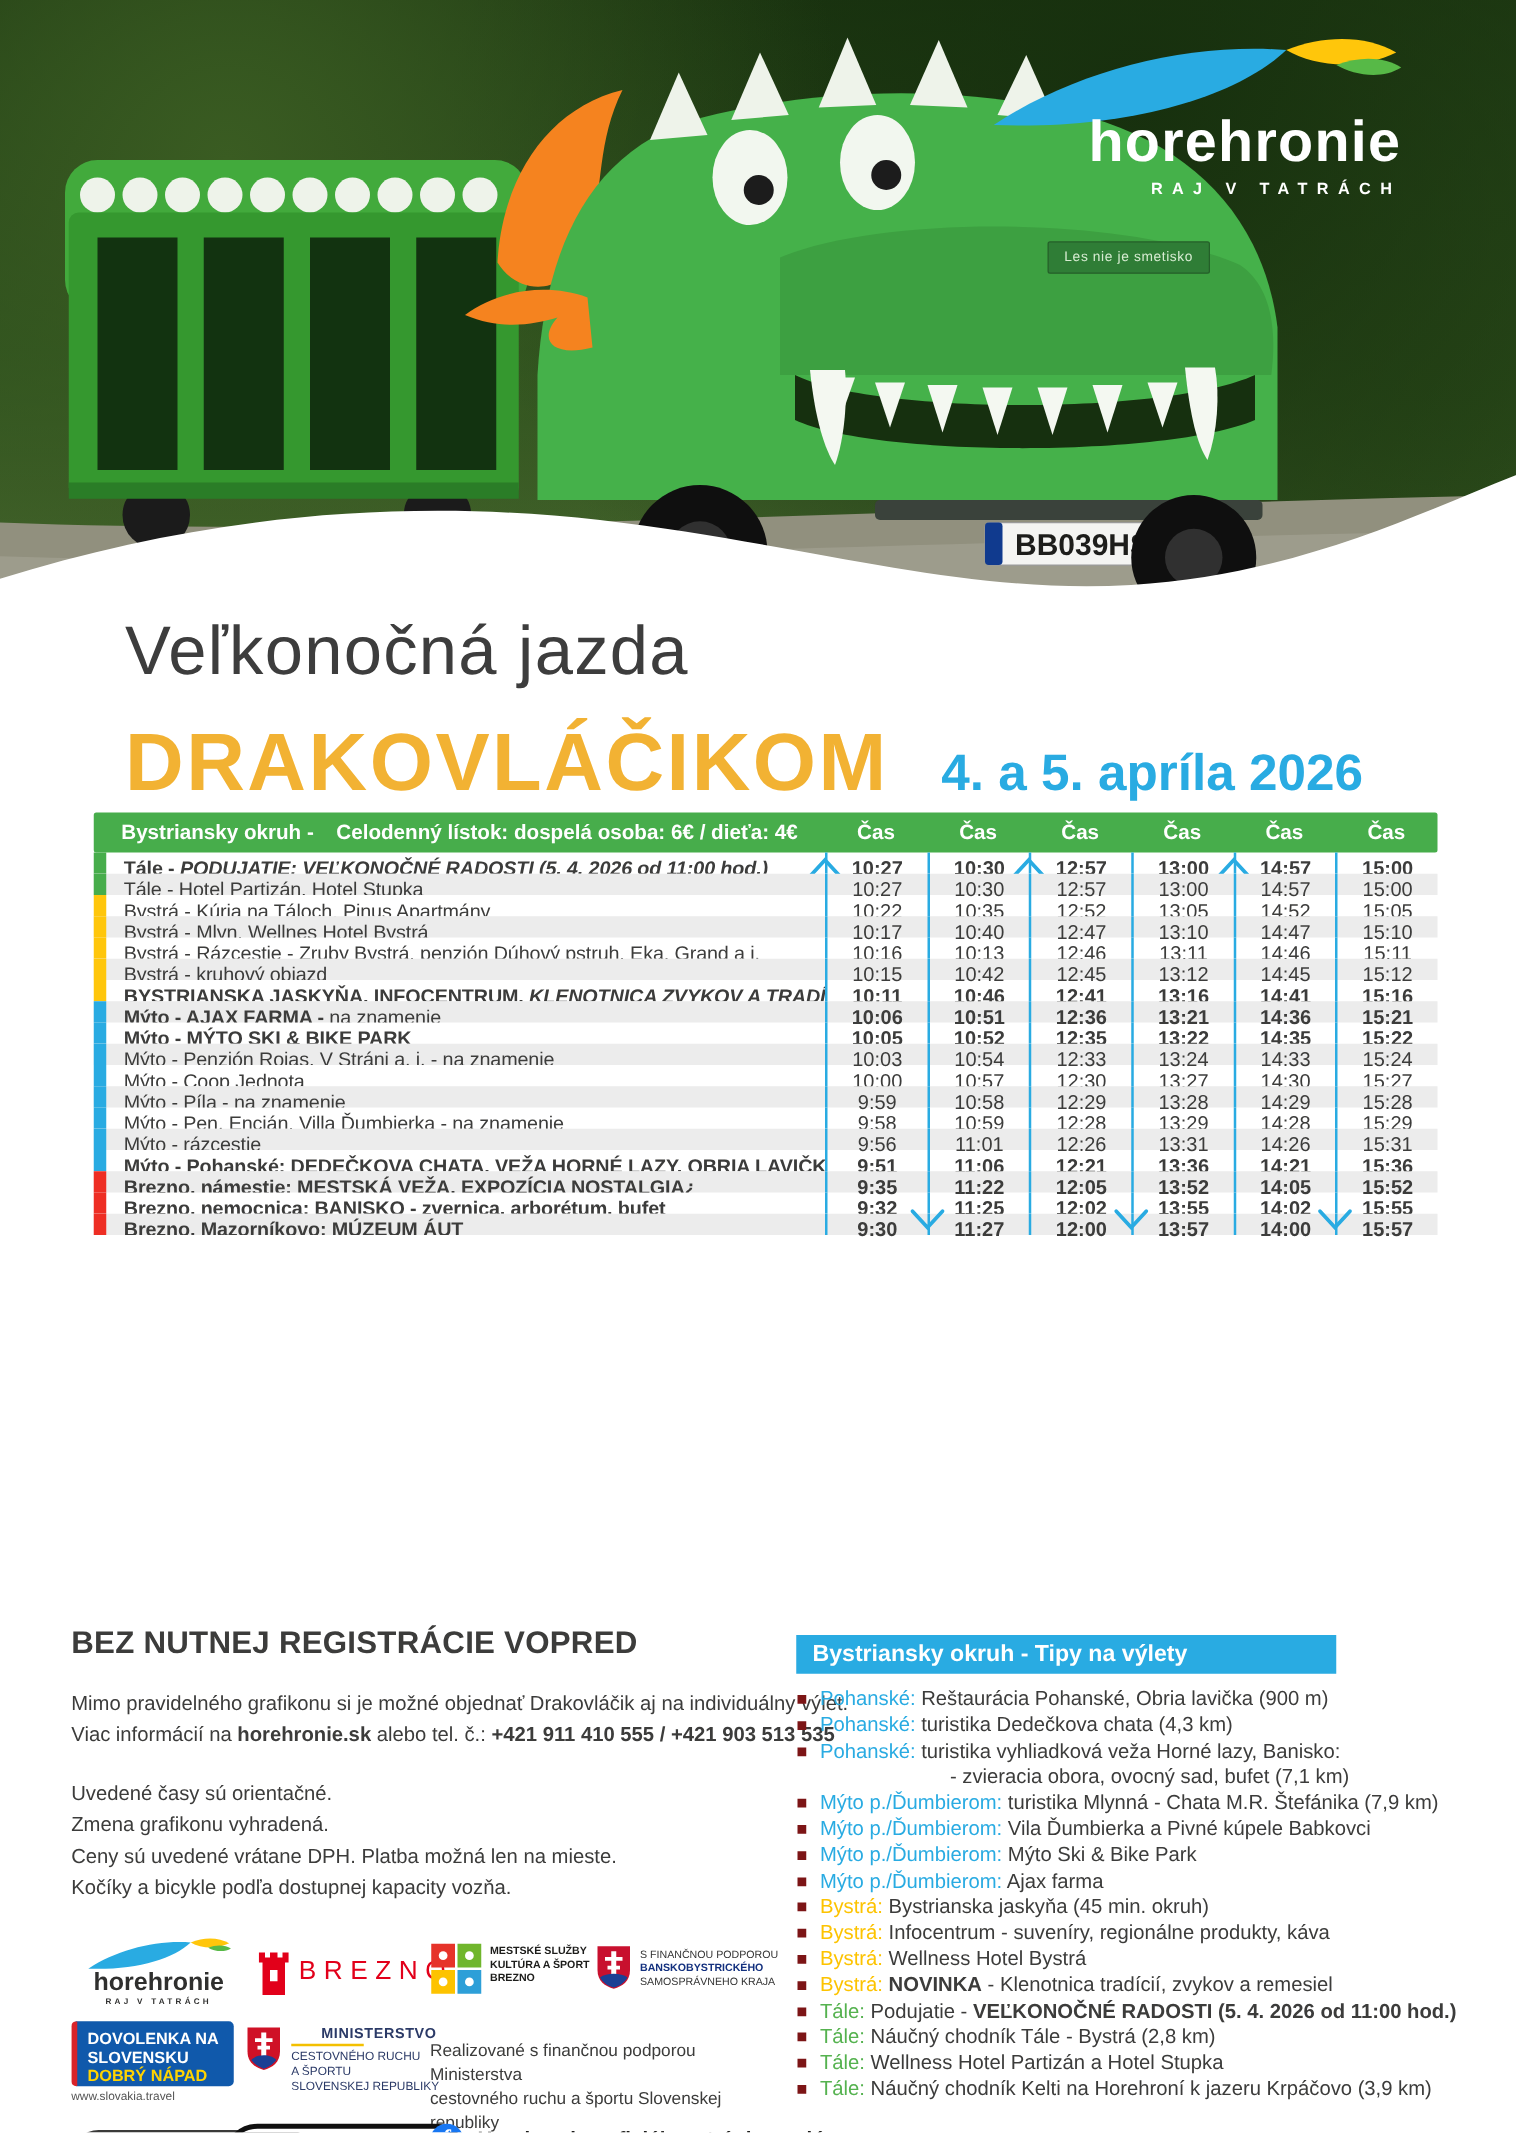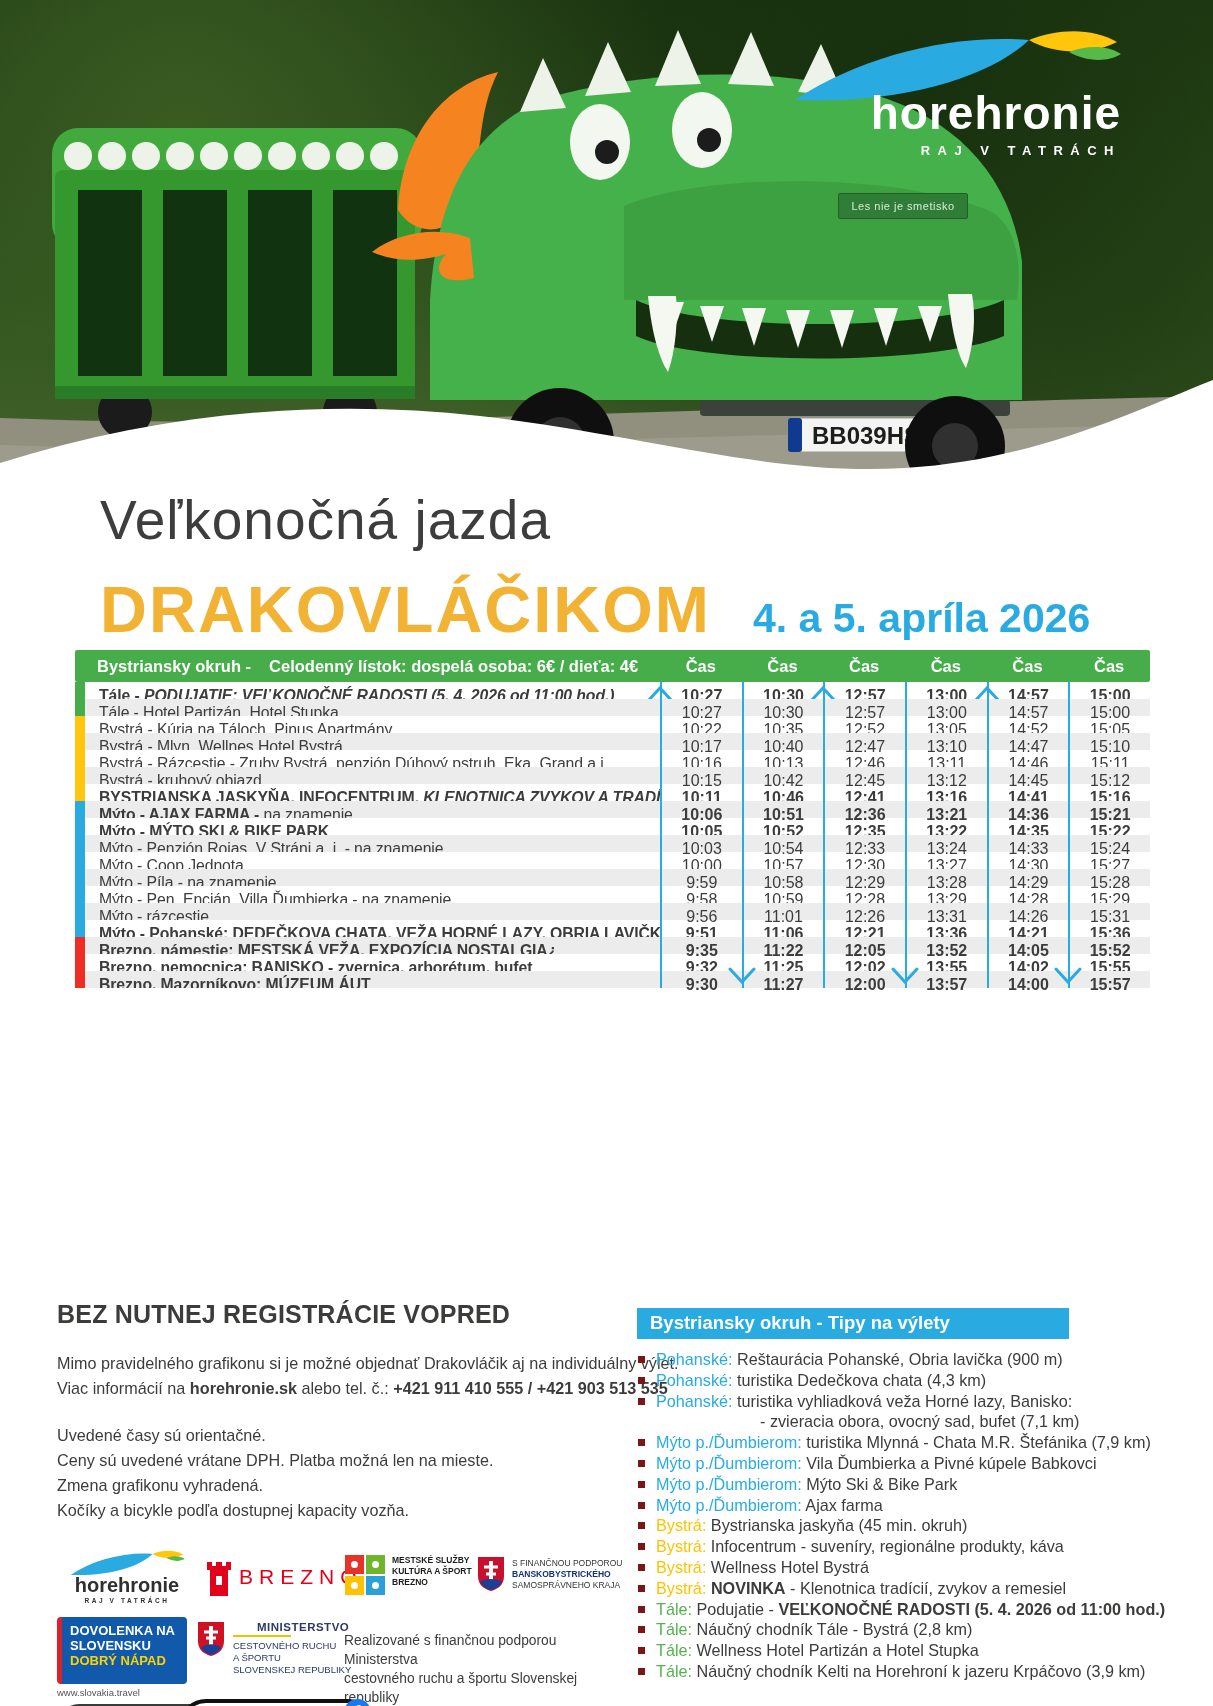--- a/index.html
+++ b/index.html
@@ -73,21 +73,21 @@
   .q::after{content:"";position:absolute;left:6px;top:6px;width:7px;height:7px;background:#fff;border-radius:50%;}
   .q1{background:#e6332a}.q2{background:#70b62c}.q3{background:#fdc300}.q4{background:#2d9fd8}
   .ms-txt{font-size:8.5px;font-weight:700;color:#1d1d1b;line-height:11px;}
   
   .lg-bbsk{left:420px;display:flex;align-items:center;gap:7px;top:6px;}
   .bbsk-txt{font-size:8.5px;color:#333;line-height:11px;}
   .bb-b{font-weight:700;color:#14317f;}
   
   .lg-dov{left:0;}
   .dov-box{width:130px;background:#1059ab;border-left:5px solid #d8232a;box-sizing:border-box;
-           border-radius:4px;padding:6px 8px 16px;}
+           border-radius:4px;padding:6px 8px 1px;}
   .dv1{color:#fff;font-weight:700;font-size:13px;line-height:15px;}
   .dv2{color:#ffd300;font-weight:700;font-size:13px;line-height:15px;}
   .dov-url{font-size:9.5px;color:#555;margin-top:3px;}
   
   .lg-min{left:140px;display:flex;gap:8px;top:4px;}
   .min-txt{font-size:9.5px;color:#2b3a67;line-height:12px;}
   .mt1{font-size:11.5px;font-weight:700;letter-spacing:.5px;margin-left:24px;}
   .mrule{width:58px;height:2px;background:#f3c000;margin:2px 0 3px;}
   .support{position:absolute;left:287px;top:14px;font-size:13.8px;line-height:19px;color:#3c3c3b;}
   
@@ -429,22 +429,22 @@
   </div>
 
   <div class="bleft">
     <div class="bheading">BEZ NUTNEJ REGISTRÁCIE VOPRED</div>
     <div class="ipara" id="para1">
         <div><span>Mimo pravidelného grafikonu si je možné objednať Drakovláčik aj na individuálny výlet.</span></div>
         <div><span>Viac informácií na </span><span class="b">horehronie.sk</span><span> alebo tel. č.: </span><span class="b">+421 911 410 555 / +421 903 513 535</span></div>
       </div>
     <div class="ipara" id="para2">
         <div><span>Uvedené časy sú orientačné.</span></div>
+        <div><span>Zmena grafikonu vyhradená.</span></div>
         <div><span>Ceny sú uvedené vrátane DPH. Platba možná len na mieste.</span></div>
-        <div><span>Zmena grafikonu vyhradená.</span></div>
         <div><span>Kočíky a bicykle podľa dostupnej kapacity vozňa.</span></div>
       </div>
 
     <div class="lrow1">
       <div class="lg lg-hh">
         <svg width="120" height="28" viewBox="0 0 330 80">
           <path d="M4,74 C70,30 160,8 238,14 C198,52 110,78 4,74 Z" fill="#29abe2"></path>
           <path d="M238,14 C268,2 302,2 326,16 C298,30 262,28 238,14 Z" fill="#ffc60b"></path>
           <path d="M278,26 C298,18 318,20 330,28 C314,38 292,34 278,26 Z" fill="#57b947"></path>
         </svg>

